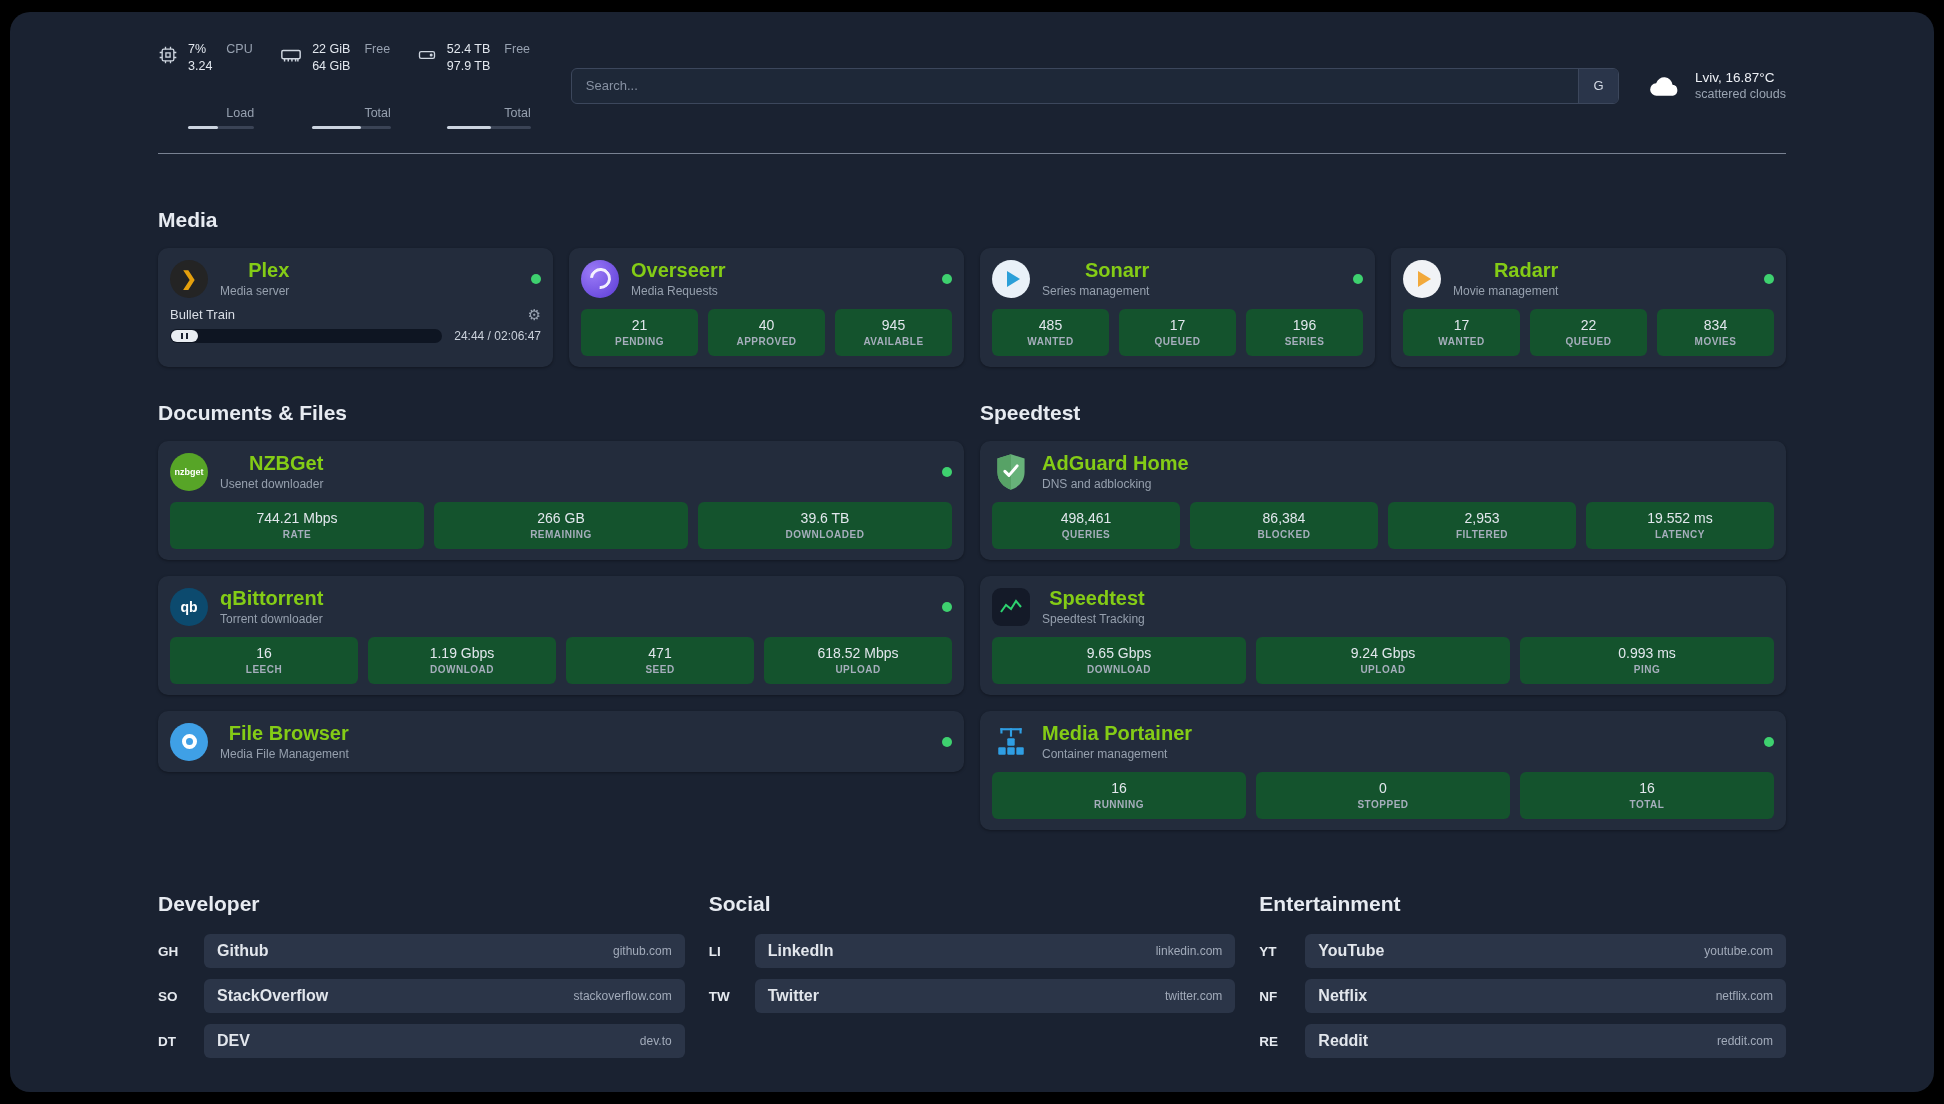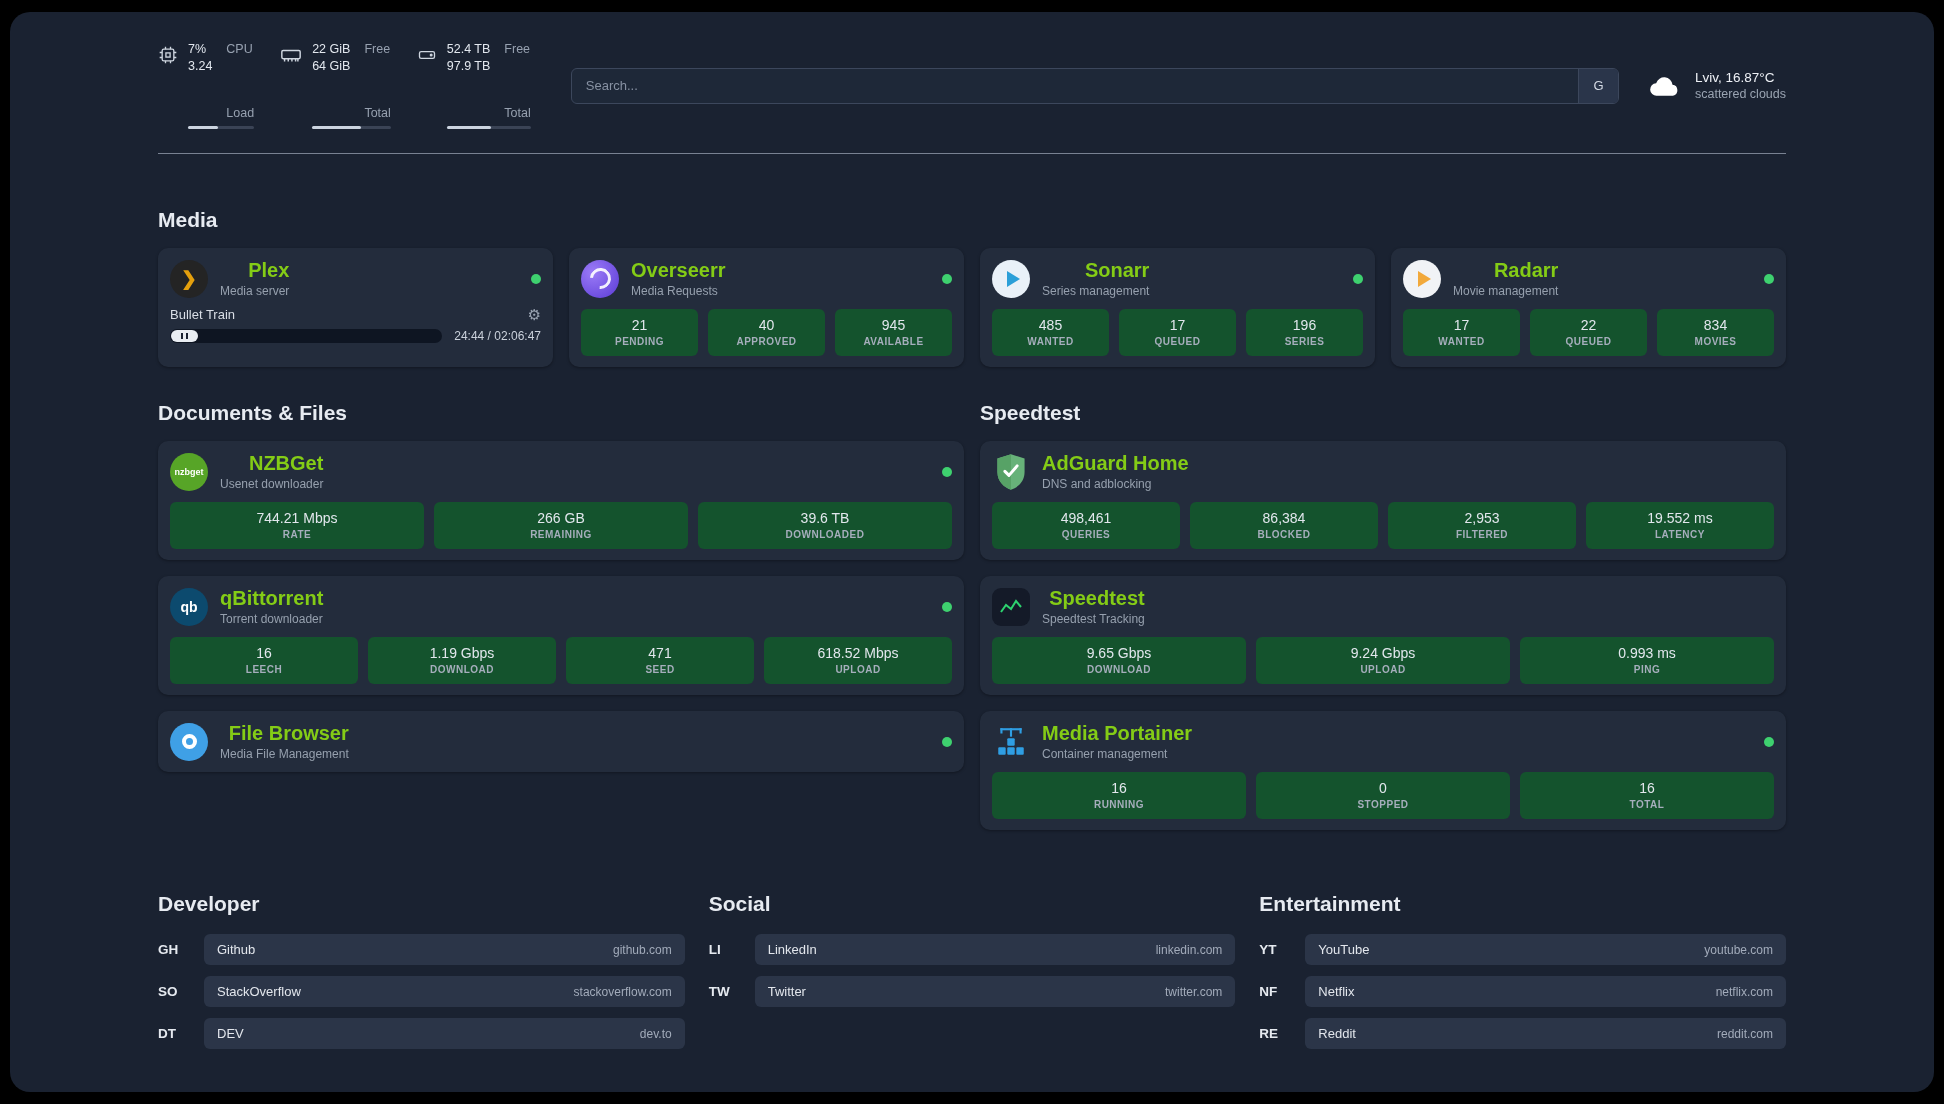--- a/index.html
+++ b/index.html
@@ -80,21 +80,21 @@
   .two-col { display:grid; grid-template-columns:1fr 1fr; gap:16px; margin-top:34px; }
   .col .card { margin-bottom:16px; }
   .col .card:last-child { margin-bottom:0; }
 
   
   .bookmarks { display:grid; grid-template-columns:1fr 1fr 1fr; gap:24px; margin-top:62px; padding-bottom:30px; }
   .bm-group .cat-title { margin-bottom:18px; }
   .bm-row { display:flex; align-items:center; margin-bottom:11px; cursor:pointer; }
   .bm-abbr { width:46px; font-weight:bold; font-size:13.5px; color:#e5e9ef; flex:0 0 auto; }
   .bm-pill { flex:1; display:flex; align-items:center; background:#2b3548; border-radius:6px; padding:8px 13px; }
-  .bm-name { font-size:13px; color:#e2e6ec; }
+  .bm-name { font-size:16px; color:#e2e6ec;font-weight:bold; }
   .bm-domain { margin-left:auto; font-size:12px; color:#a2abba; }
 </style>
 </head>
 <body>
 
 <div class="screen">
   <div class="content">
 
     <div class="topbar">
 

